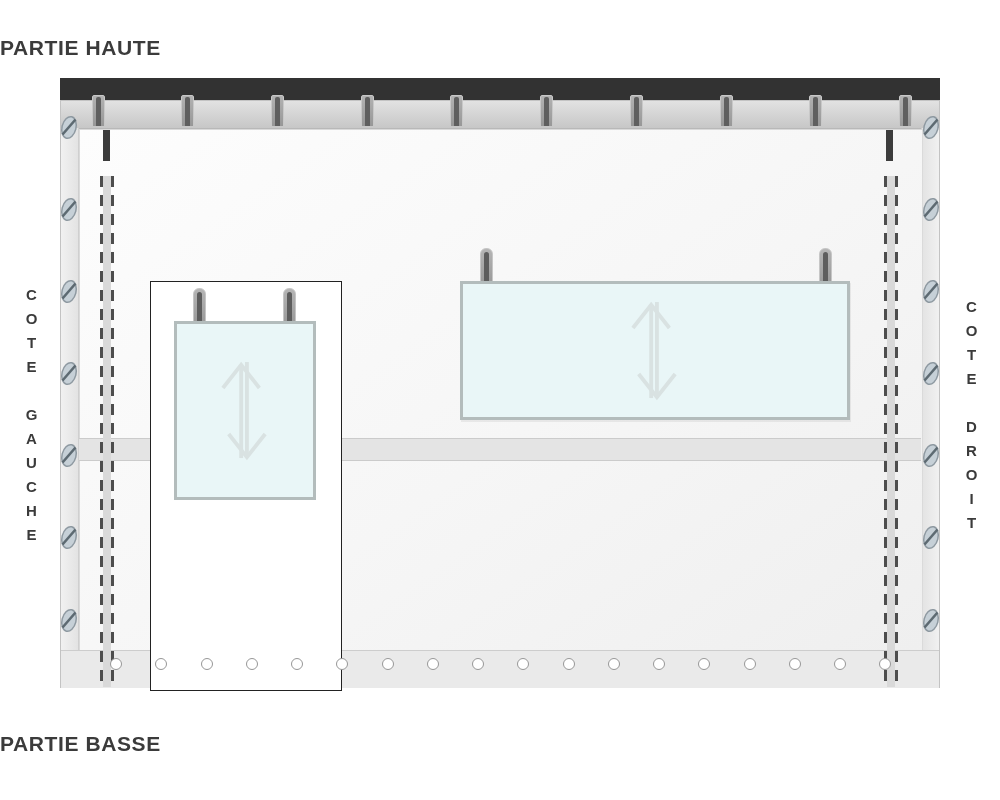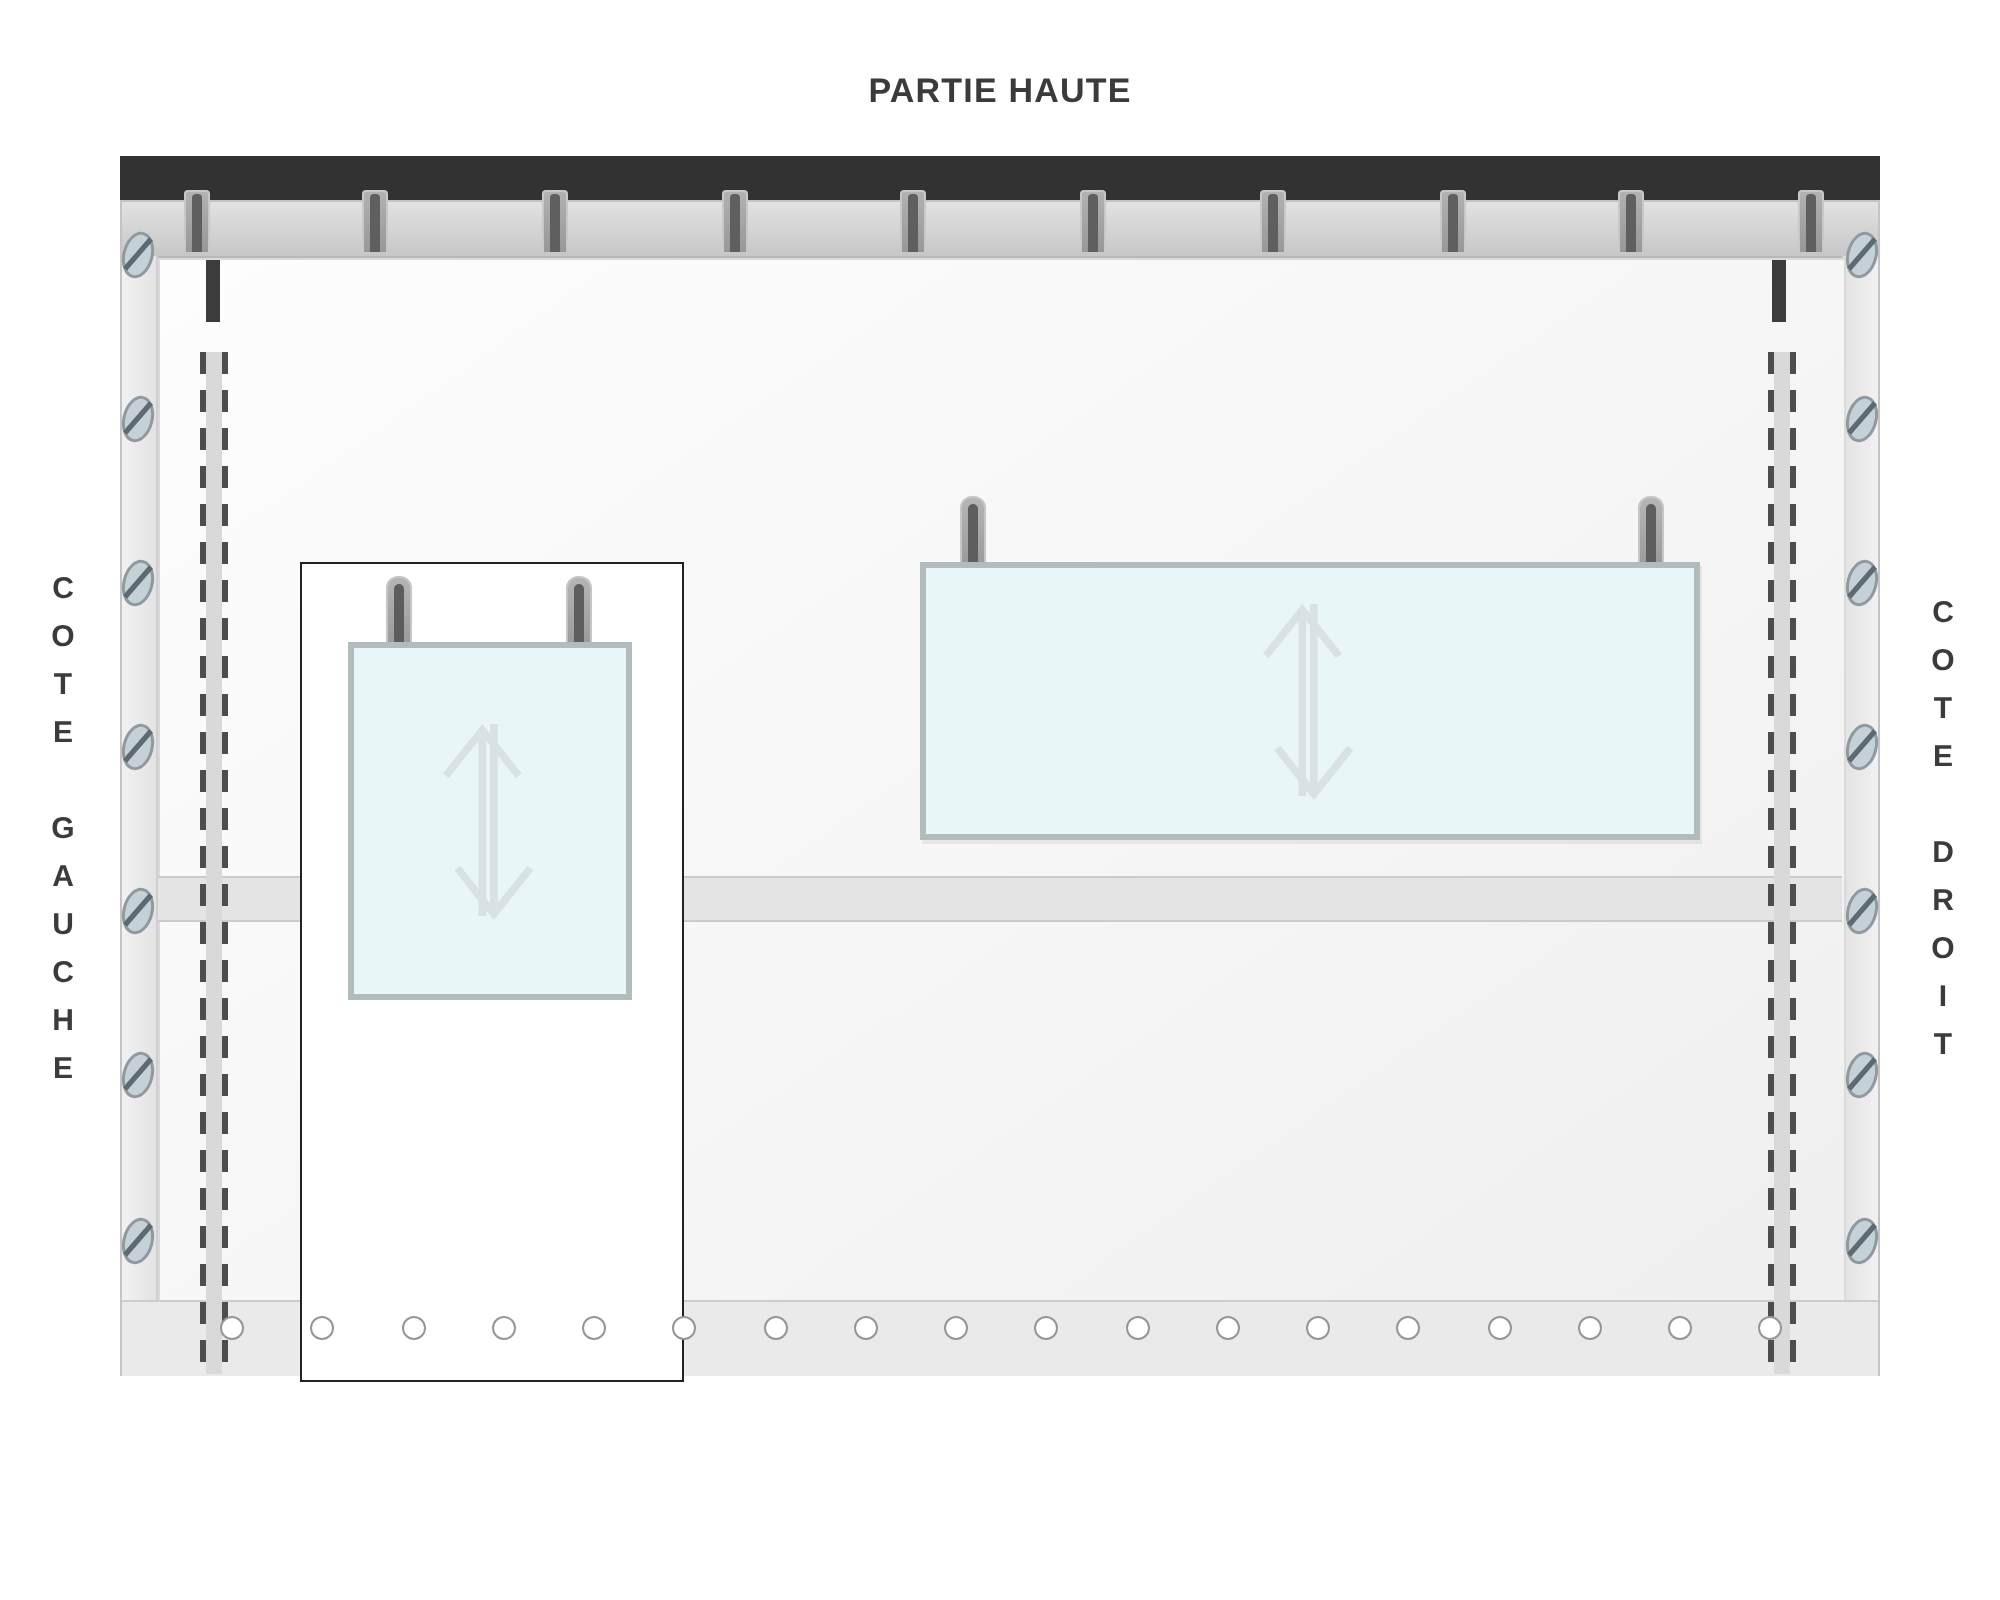--- a/index.html
+++ b/index.html
@@ -1,19 +1,19 @@
 <!DOCTYPE html>
 <html><head>
 <meta charset="utf-8">
 <style>
   html,body{margin:0;padding:0;background:#ffffff;}
   body{font-family:"Liberation Sans",sans-serif;}
   #stage{position:relative;width:1000px;height:800px;background:#ffffff;overflow:hidden;}
   .abs{position:absolute;}
-  .title{width:1000px;text-align:center;font-weight:bold;font-size:17px;color:#3b3b3b;letter-spacing:.6px;}
+  .title{width:1000px;font-weight:bold;font-size:21px;color:#3b3b3b;letter-spacing:.6px;}
   .vlabel{font-weight:bold;font-size:15px;color:#3b3b3b;writing-mode:vertical-lr;text-orientation:upright;letter-spacing:7px;line-height:20px;}
   
   .rail{left:60px;top:78px;width:880px;height:22px;background:#323232;}
   .tarp-outer{left:60px;top:100px;width:878px;height:586px;background:#ececec;border:1px solid #c3c3c3;}
   .top-hem{left:61px;top:101px;width:878px;height:27px;background:linear-gradient(180deg,#e2e2e2,#c7c7c7);border-bottom:1px solid #b8b8b8;}
   .side-strip{top:128px;width:17px;height:559px;background:linear-gradient(90deg,#f1f1f1,#e3e3e3);}
   .side-strip.left{left:61px;border-right:1px solid #cfcfcf;}
   .side-strip.right{left:921px;border-left:1px solid #cfcfcf;background:linear-gradient(90deg,#e3e3e3,#f1f1f1);}
   .inner-panel{left:79px;top:129px;width:842px;height:520px;background:linear-gradient(145deg,#fdfdfd 0%,#f6f6f6 55%,#efefef 100%);border:1px solid #dadada;}
   .band{left:79px;top:438px;width:842px;height:21px;background:#e4e4e4;border-top:1px solid #cbcbcb;border-bottom:1px solid #cbcbcb;}
@@ -210,13 +210,14 @@
       <div class="abs screw" style="left: 59px; top: 606.52px;"><svg width="20" height="27" viewBox="0 0 20 27">
           <ellipse cx="10" cy="13.5" rx="7" ry="11" fill="#c6d0d7" stroke="#8e99a1" stroke-width="1.5" transform="rotate(14 10 13.5)"></ellipse>
           <line x1="3.5" y1="20.5" x2="16.5" y2="5.5" stroke="#5d6a72" stroke-width="2.6"></line>
         </svg></div>
       <div class="abs screw" style="left: 921px; top: 606.52px;"><svg width="20" height="27" viewBox="0 0 20 27">
           <ellipse cx="10" cy="13.5" rx="7" ry="11" fill="#c6d0d7" stroke="#8e99a1" stroke-width="1.5" transform="rotate(14 10 13.5)"></ellipse>
           <line x1="3.5" y1="20.5" x2="16.5" y2="5.5" stroke="#5d6a72" stroke-width="2.6"></line>
         </svg></div>
     </div>
 
+  <div class="abs title" style="top:732px;">PARTIE BASSE</div>
 </div>
 
 </body></html>

